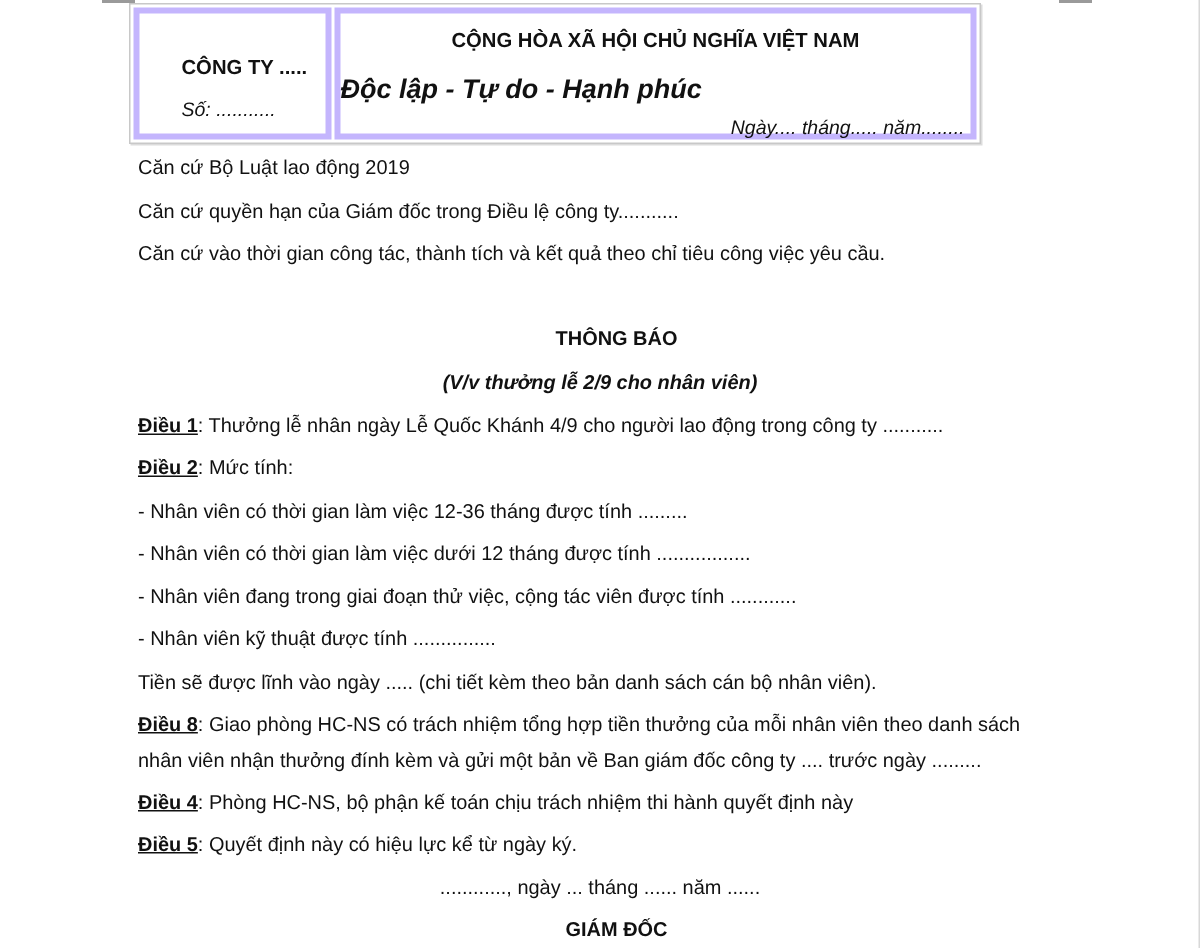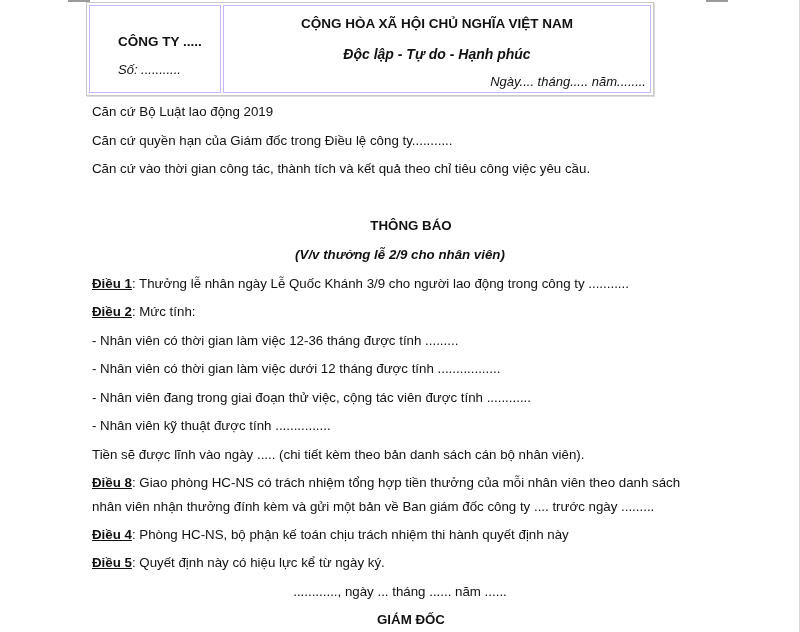--- a/index.html
+++ b/index.html
@@ -12,27 +12,27 @@
     .corner { position: absolute; top: 0; height: 2px; width: 22px; background: #9a9a9a; }
     .corner.left { left: 68px; }
     .corner.right { left: 706px; }
     .right-edge { position: absolute; top: 0; right: 0; width: 1px; height: 632px; background: #d8d8d8; }
 
     .header-table {
       position: absolute; left: 86px; top: 2px; width: 568px; height: 94px;
       border: 1px solid #c8c8c8; box-shadow: 1px 1px 0 #dcdcdc;
       display: flex; padding: 2px; box-sizing: border-box; gap: 2px;
     }
-    .cell { border: 1px solid #c4b5fd; box-sizing: border-box; position: relative; }
+    .cell { border: 4px solid #c4b5fd; box-sizing: border-box; position: relative; }
     .cell.left { width: 132px; }
     .cell.right { flex: 1; }
     .company { position: absolute; left: 28px; top: 28px; font-weight: bold; font-size: 13.5px; }
     .so { position: absolute; left: 28px; top: 56px; font-style: italic; font-size: 13px; }
     .nation { position: absolute; left: 0; right: 0; top: 10px; text-align: center; font-weight: bold; font-size: 13.5px; }
-    .motto { position: absolute; left: 0; right: 0; top: 40px; text-align: center; font-weight: bold; font-style: italic; font-size: 14px; }
+    .motto { position: absolute; left: 0; right: 0; top: 40px; font-weight: bold; font-style: italic; font-size: 18px; }
     .date-top { position: absolute; right: 4px; top: 68px; font-style: italic; font-size: 13px; }
 
     .line { position: absolute; left: 92px; white-space: nowrap; font-size: 13.3px; }
     .center { left: 0; right: 0; text-align: center; }
     .b { font-weight: bold; padding-left: 22px; }
     .bi { font-weight: bold; font-style: italic; }
     .art { font-weight: bold; text-decoration: underline; }
   </style>
 </head>
 <body>
@@ -54,21 +54,21 @@
 </div>
 
 <div class="line" style="top:104px;"> Căn cứ Bộ Luật lao động 2019</div>
 <div class="line" style="top:133px;">Căn cứ quyền hạn của Giám đốc trong Điều lệ công ty...........</div>
 <div class="line" style="top:161px;">Căn cứ vào thời gian công tác, thành tích và kết quả theo chỉ tiêu công việc yêu cầu.</div>
 
 <div class="line center b" style="top:218px;">THÔNG BÁO</div>
 <div class="line center bi" style="top:247px;">(V/v thưởng lễ 2/9 cho nhân viên)</div>
 
 <div class="line" style="top:276px;">
-  <span class="art">Điều 1</span><span>: Thưởng lễ nhân ngày Lễ Quốc Khánh 3/9 cho người lao động trong công ty ...........</span>
+  <span class="art">Điều 1</span><span>: Thưởng lễ nhân ngày Lễ Quốc Khánh 4/9 cho người lao động trong công ty ...........</span>
 </div>
 <div class="line" style="top:304px;">
   <span class="art">Điều 2</span><span>: Mức tính:</span>
 </div>
 <div class="line" style="top:333px;">- Nhân viên có thời gian làm việc 12-36 tháng được tính .........</div>
 <div class="line" style="top:361px;">- Nhân viên có thời gian làm việc dưới 12 tháng được tính .................</div>
 <div class="line" style="top:390px;">- Nhân viên đang trong giai đoạn thử việc, cộng tác viên được tính ............</div>
 <div class="line" style="top:418px;">- Nhân viên kỹ thuật được tính ...............</div>
 <div class="line" style="top:447px;">Tiền sẽ được lĩnh vào ngày ..... (chi tiết kèm theo bản danh sách cán bộ nhân viên).</div>
 

